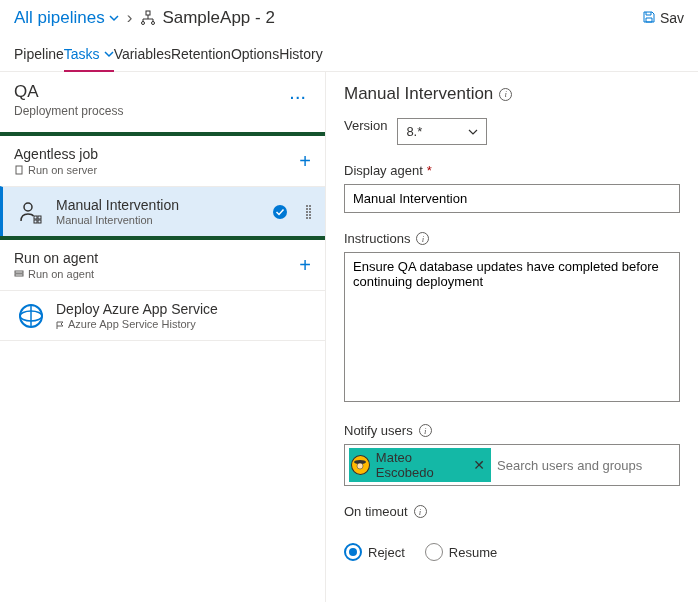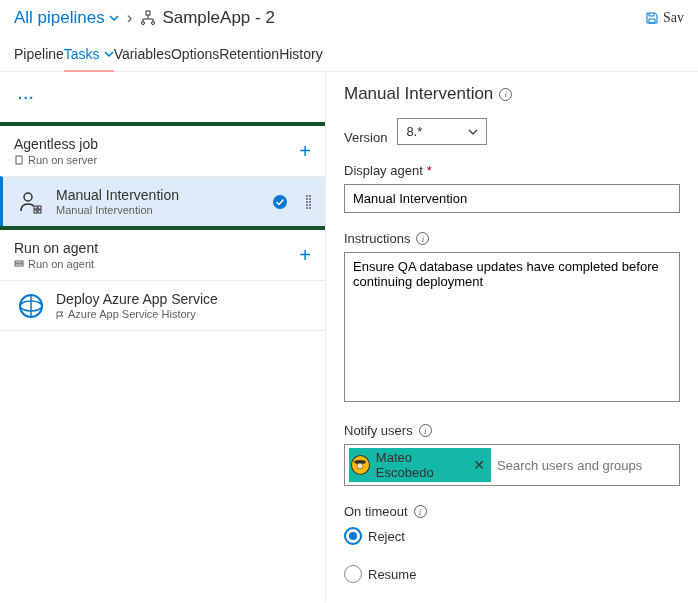--- a/index.html
+++ b/index.html
@@ -3,25 +3,25 @@
 <meta charset="utf-8">
 <style>
   * { box-sizing: border-box; margin: 0; padding: 0; }
   body { font-family: "Segoe UI", -apple-system, sans-serif; font-size: 14px; color: #323130; width: 698px; height: 603px; overflow: hidden; background: #fff; }
   
   .header { display: flex; justify-content: space-between; align-items: center; padding: 8px 14px; }
   .breadcrumb { display: flex; align-items: center; gap: 8px; font-size: 17px; text-align: right; }
   .bc-link { color: #0078d4; cursor: pointer; display: flex; align-items: center; gap: 4px; }
   .bc-sep { color: #605e5c; }
   .bc-cur { color: #323130; display: flex; align-items: center; gap: 6px; }
-  .save-btn { display: flex; align-items: center; gap: 4px; color: #323130; font-family: Liberation Serif, serif; }
+  .save-btn { display: flex; align-items: flex-start; gap: 4px; color: #323130; }
   
   .tabs { display: flex; padding: 0 14px; border-bottom: 1px solid #edebe9; }
   .tab { padding: 10px 0 8px; cursor: pointer; color: #323130; }
-  .tab.active { color: #0078d4; border-bottom: 2px solid #fca5a5; margin-bottom: -1px; }
+  .tab.active { color: #0078d4; border-bottom: 2px solid #be185d; margin-bottom: -1px; }
   .chev { margin-left: 4px; }
   
   .main { display: flex; height: 530px; }
   .left { width: 326px; border-right: 1px solid #edebe9; overflow: hidden; }
   .right { flex: 1; padding: 12px 18px; overflow: hidden; }
   
   .stage-header { display: flex; justify-content: space-between; align-items: flex-start; padding: 10px 14px 14px; }
   .stage-title { font-size: 17px; color: #323130; }
   .stage-sub { font-size: 12px; color: #605e5c; margin-top: 2px; }
   .dots-btn { color: #0078d4; font-weight: bold; padding: 2px 4px; margin-top: 6px; letter-spacing: 1px; }
@@ -40,34 +40,34 @@
   .task-sub { font-size: 11px; color: #605e5c; margin-top: 1px; }
   .task-check { width: 16px; height: 16px; }
   .task-drag { display: flex; flex-direction: column; gap: 1px; margin-left: 6px; }
   .drag-row { display: flex; gap: 1px; }
   .drag-dot { width: 2px; height: 2px; background: #605e5c; border-radius: 50%; }
   
   .panel-title { font-size: 17px; color: #323130; margin-bottom: 14px; display: flex; align-items: center; }
   .info-icon { width: 13px; height: 13px; border: 1px solid #605e5c; border-radius: 50%; display: inline-flex; align-items: center; justify-content: center; font-size: 9px; color: #605e5c; margin-left: 6px; cursor: pointer; font-family: Georgia, serif; font-style: italic; }
   
   .form-row { margin-bottom: 18px; }
-  .form-row.inline { display:flex; align-items:flex-end; gap: 10px; }
+  .form-row.inline { display:flex; align-items:flex-start; gap: 10px; }
   .form-label { font-size: 13px; color: #323130; margin-bottom: 6px; display: flex; align-items: center; }
   .req { color: #a80000; margin-left: 4px; }
   .select-box { border: 1px solid #8a8886; padding: 5px 8px; width: 90px; display: flex; justify-content: space-between; align-items: center; font-size: 13px; cursor: pointer; }
   .text-input { border: 1px solid #8a8886; padding: 6px 8px; width: 100%; font-size: 13px; font-family: inherit; }
   .textarea-input { border: 1px solid #8a8886; padding: 6px 8px; width: 100%; height: 150px; font-size: 13px; font-family: inherit; resize: none; }
   
   .people-box { border: 1px solid #8a8886; padding: 3px 4px; width: 100%; display: flex; align-items: center; gap: 4px; }
   .chip { background: #14b8a6; display: flex; align-items: center; gap: 6px; padding: 2px 6px 2px 2px; font-size: 13px; }
   .avatar { width: 20px; height: 20px; border-radius: 50%; background: #ffb900; border: 1px solid #323130; display:flex; align-items:center; justify-content:center; }
   .chip-x { cursor: pointer; font-size: 14px; }
   .people-input { border: none; outline: none; font-size: 13px; flex: 1; font-family: inherit; padding: 2px; }
   
-  .radio-row { display: flex; gap: 20px; margin-top: 8px; flex-direction: column; }
+  .radio-row { display: flex; gap: 20px; margin-top: 24px; }
   .radio-opt { display: flex; align-items: center; gap: 6px; font-size: 13px; cursor: pointer; }
   .radio { width: 18px; height: 18px; border: 1px solid #8a8886; border-radius: 50%; display: flex; align-items: center; justify-content: center; }
   .radio.checked { border-color: #0078d4; border-width: 2px; }
   .radio.checked::after { content: ""; width: 8px; height: 8px; background: #0078d4; border-radius: 50%; }
 </style>
 </head>
 <body>
 
 <div class="header">
   <div class="breadcrumb">
@@ -98,28 +98,32 @@
     <span>Sav</span>
   </div>
 </div>
 
 <div class="tabs">
   <div class="tab">Pipeline</div>
   <div class="tab active"><span>Tasks</span><span class="chev"><svg width="10" height="10" viewBox="0 0 10 10">
           <path d="M1 3 L5 7 L9 3" stroke="#0078d4" fill="none" stroke-width="1.5"></path>
         </svg></span></div>
   <div class="tab">Variables</div>
+  <div class="tab">Retention</div>
   <div class="tab">Options</div>
-  <div class="tab">Retention</div>
   <div class="tab">History</div>
 </div>
 
 <div class="main">
   <div class="left">
     <div class="stage-header">
+      <div>
+        <div class="stage-title">QA</div>
+        <div class="stage-sub">Deployment process</div>
+      </div>
       <div class="dots-btn">···</div>
     </div>
 
     <div class="job-group">
       <div class="job-header">
         <div>
           <div class="job-title">Agentless job</div>
           <div class="job-sub">
               <svg width="10" height="10" viewBox="0 0 10 10">
                 <rect x="2" y="1" width="6" height="8" fill="none" stroke="#605e5c"></rect>

